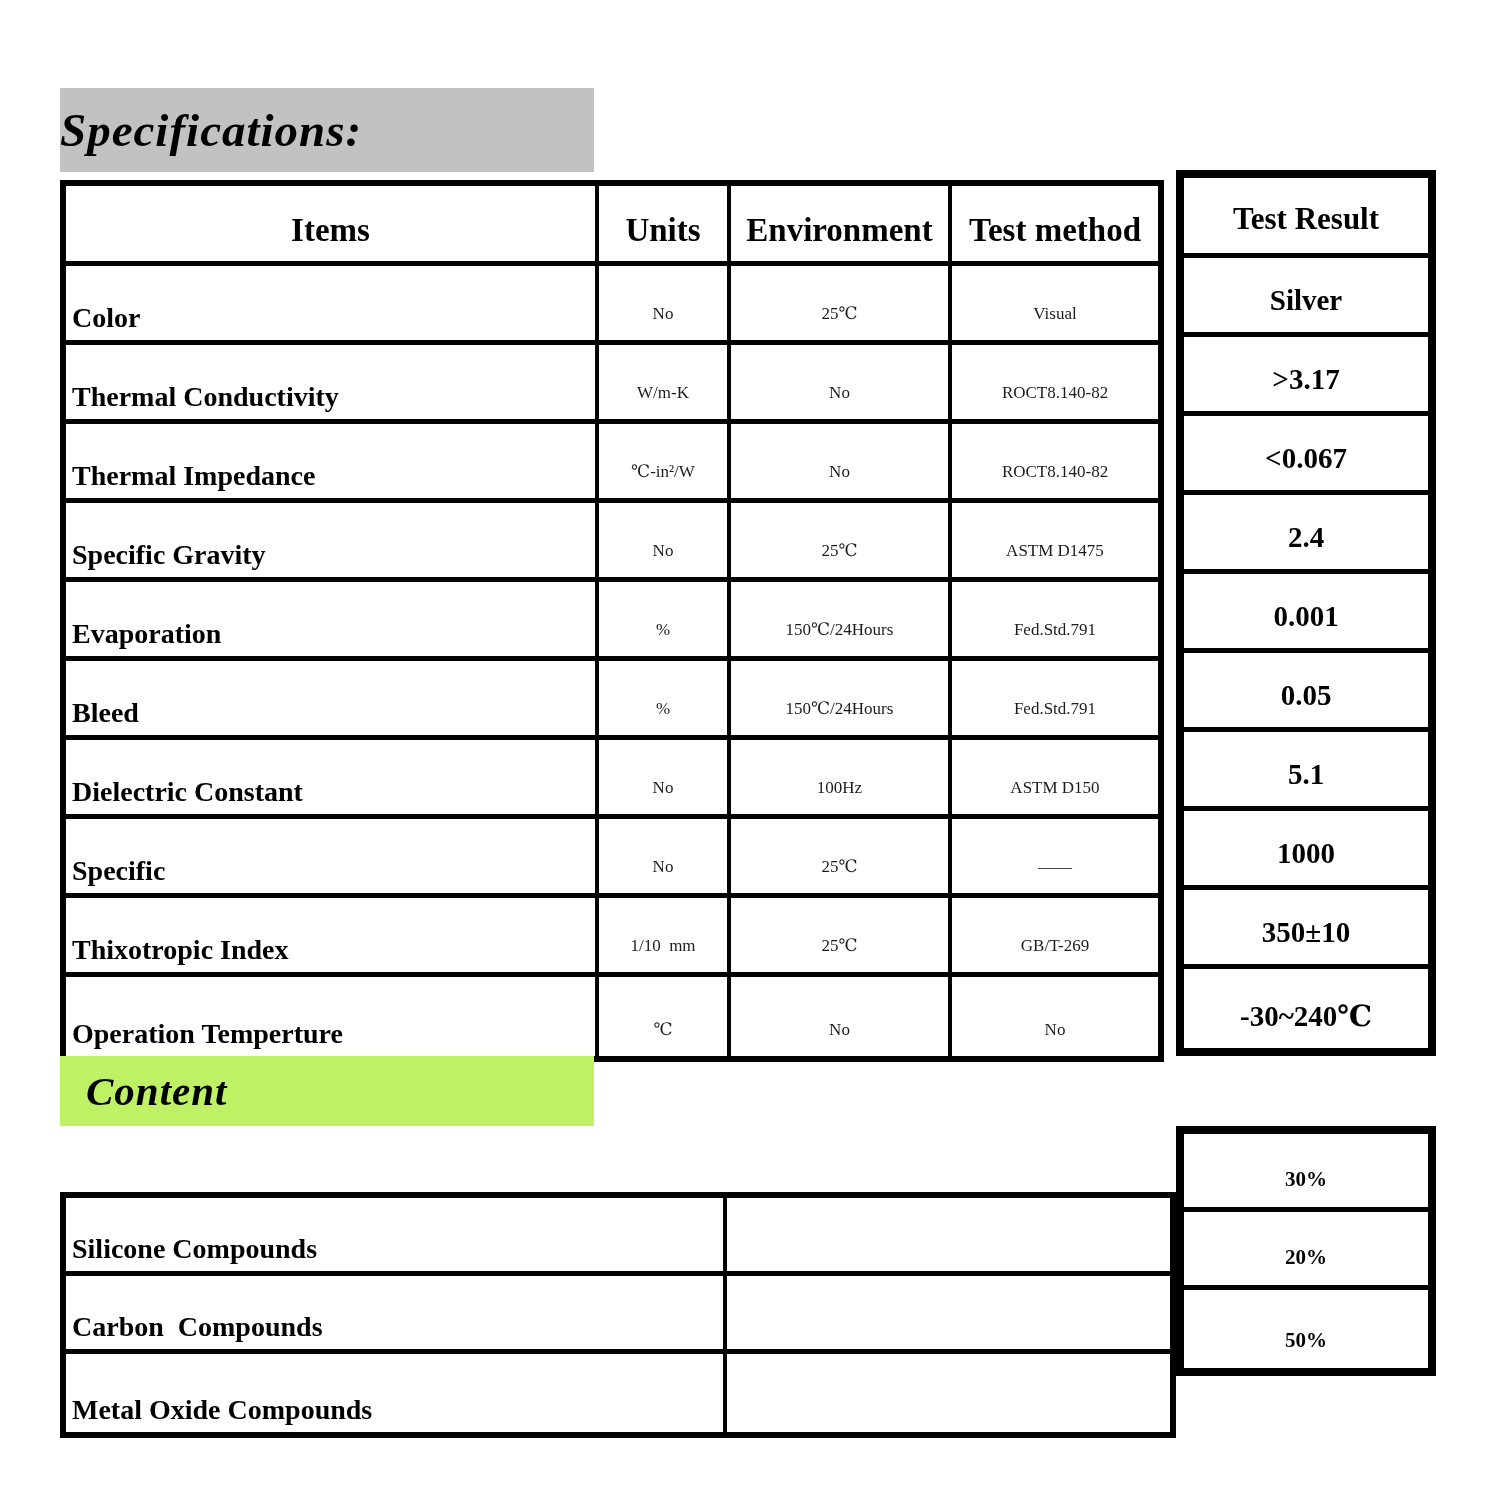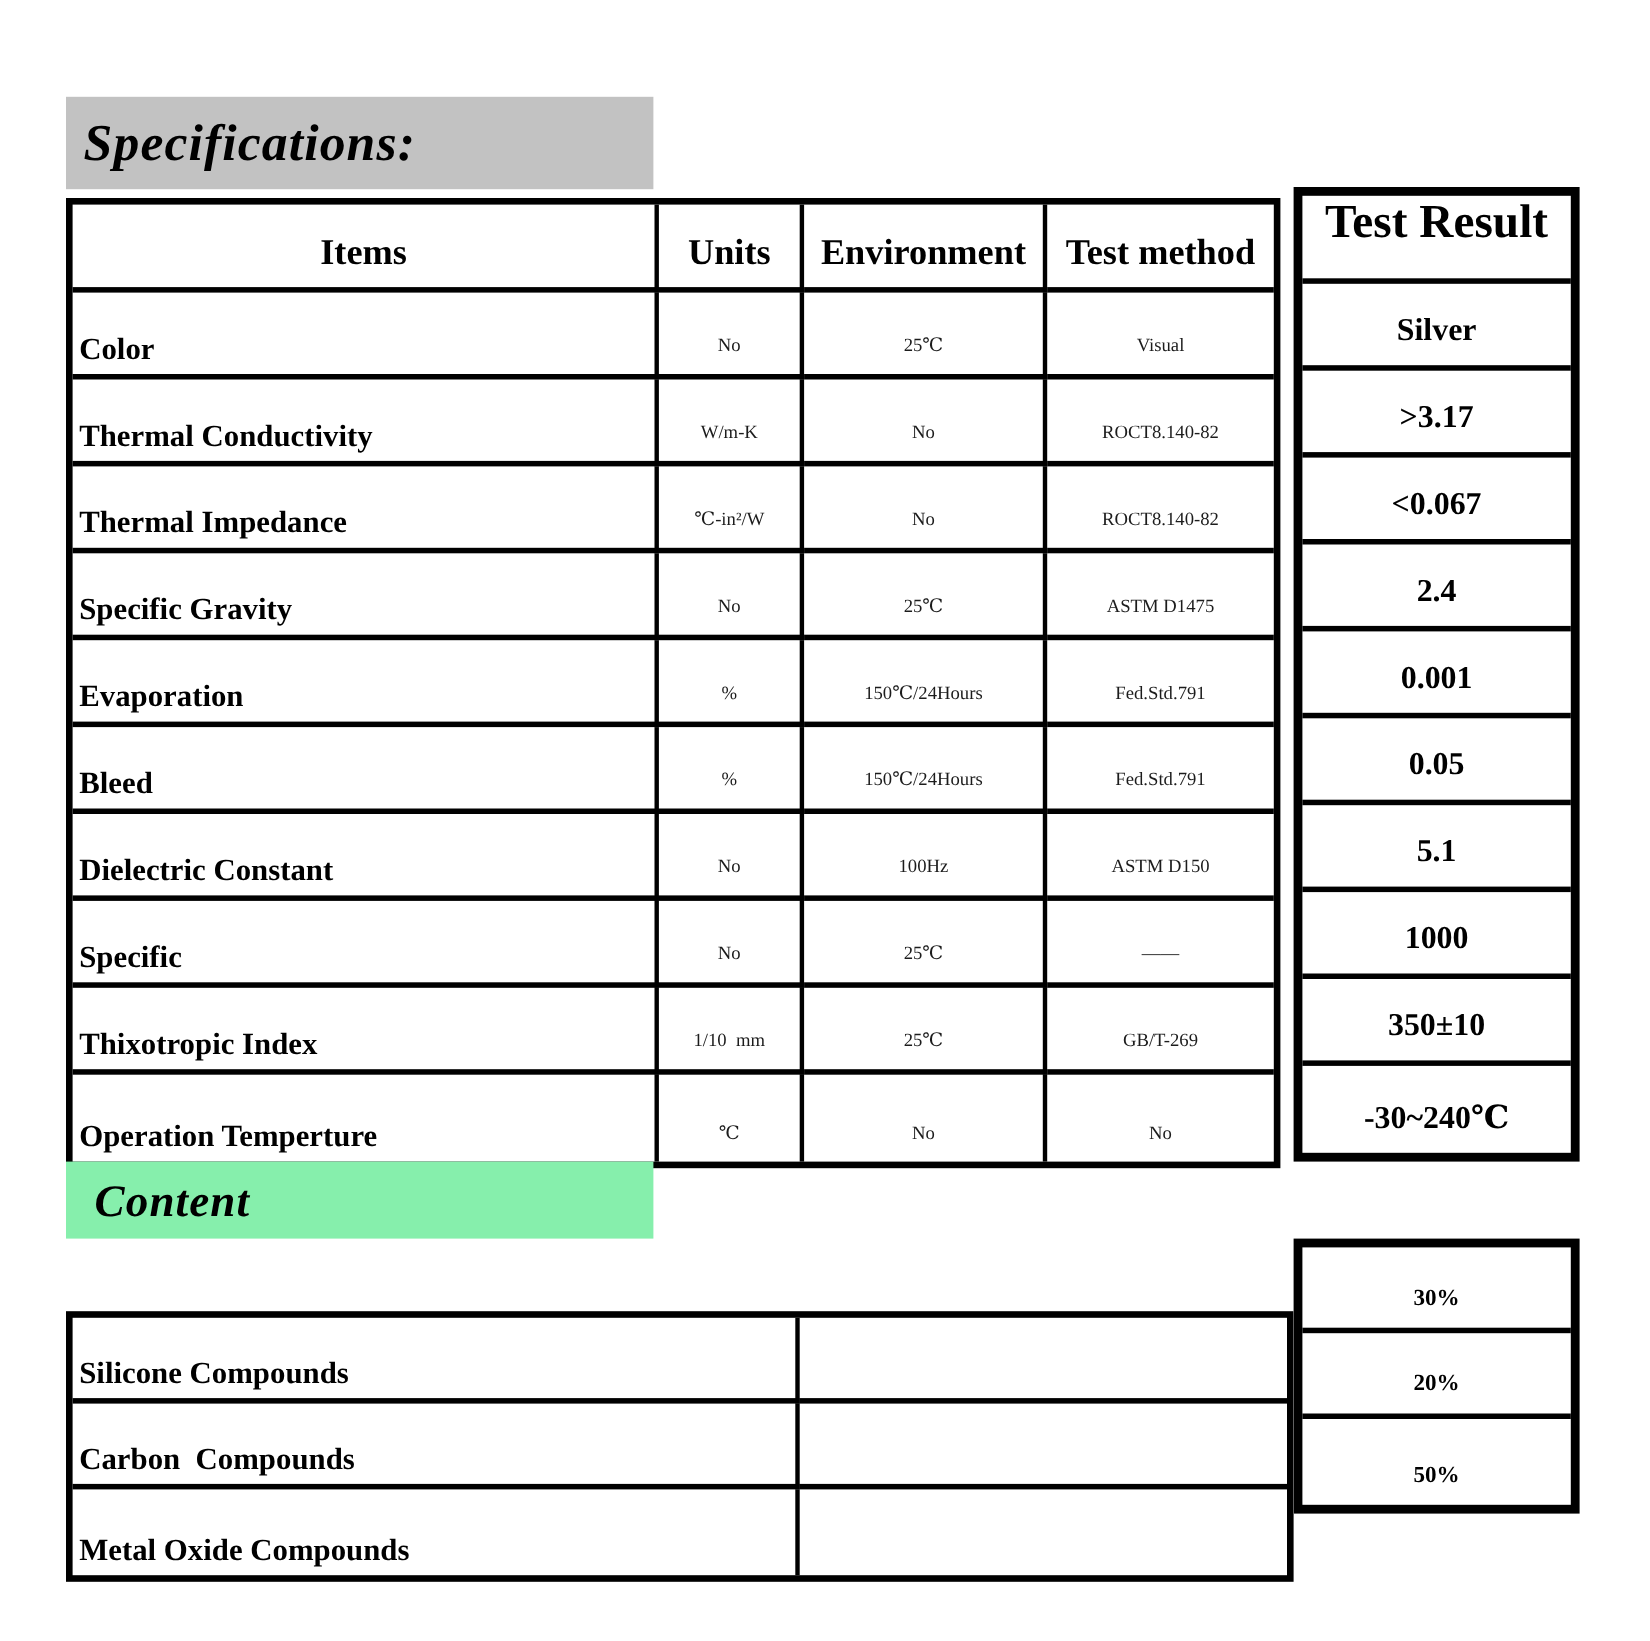--- a/index.html
+++ b/index.html
@@ -14,21 +14,20 @@
   
   .sec-bar{
     position:absolute;left:60px;width:534px;
     display:flex;align-items:center;
     box-sizing:border-box;
   }
   .spec-bar{top:88px;height:84px;}
   .content-bar{top:1056px;height:70px;}
   .sec-title-text{
     font-style:italic;font-weight:bold;
-    padding-left:16px;
     letter-spacing:1px;
     white-space:nowrap;
   }
   .spec-bar .sec-title-text{font-size:47px;}
   .content-bar .sec-title-text{font-size:41px;padding-left:26px;}
 
   
   .spec-table{
     position:absolute;left:60px;top:180px;
     width:1104px;height:882px;
@@ -79,21 +78,21 @@
   .content-results{
     top:1126px;height:250px;
     grid-template-rows:repeat(3,78px);
   }
   .rcell{
     box-sizing:border-box;
     display:flex;align-items:flex-end;justify-content:center;
     border-bottom:5px solid #000;
   }
   .rcell.last-row{border-bottom:none;}
-  .res-hdr{font-size:43px;font-weight:bold;padding-bottom:27px;}
+  .res-hdr{font-size:31px;font-weight:bold;padding-bottom:16px;}
   .res-val{font-size:29px;font-weight:bold;padding-bottom:15px;white-space:pre-wrap;}
   .content-results .res-val{font-size:21px;}
 
   
   .content-table{
     position:absolute;left:60px;top:1192px;
     width:1116px;height:246px;
     box-sizing:border-box;
     border:6px solid #000;
     display:grid;
@@ -175,21 +174,21 @@
     <div class="rcell res-val">&lt;0.067</div>
     <div class="rcell res-val">2.4</div>
     <div class="rcell res-val">0.001</div>
     <div class="rcell res-val">0.05</div>
     <div class="rcell res-val">5.1</div>
     <div class="rcell res-val">1000</div>
     <div class="rcell res-val">350±10</div>
     <div class="rcell res-val last-row">-30~240℃</div>
   </div>
 
-  <div class="sec-bar content-bar" style="background: #86efac;">
+  <div class="sec-bar content-bar" style="background: #bef264;">
     <span class="sec-title-text">Content</span>
   </div>
 
   <div class="content-table">
     <div class="cell cell-item">Silicone Compounds</div>
     <div class="cell last-col"></div>
     <div class="cell cell-item">Carbon  Compounds</div>
     <div class="cell last-col"></div>
     <div class="cell cell-item last-row">Metal Oxide Compounds</div>
     <div class="cell last-col last-row"></div>

